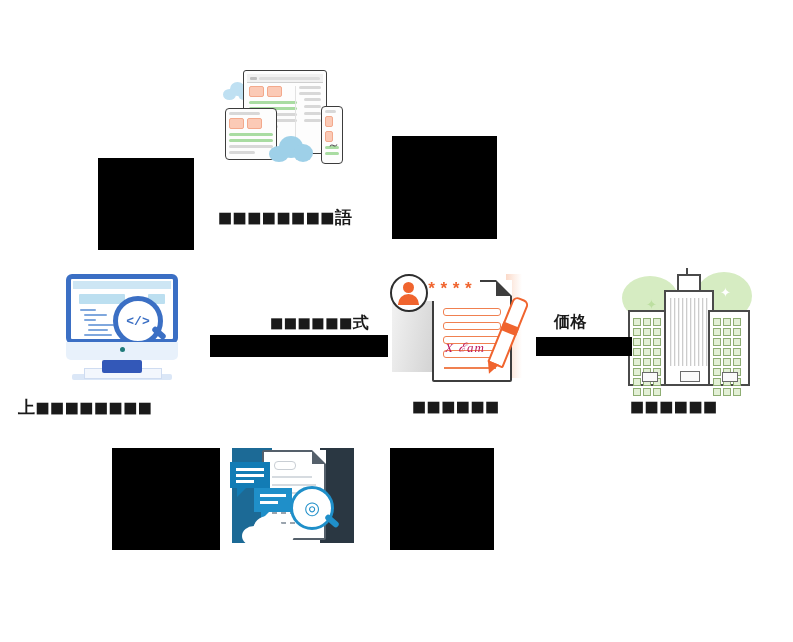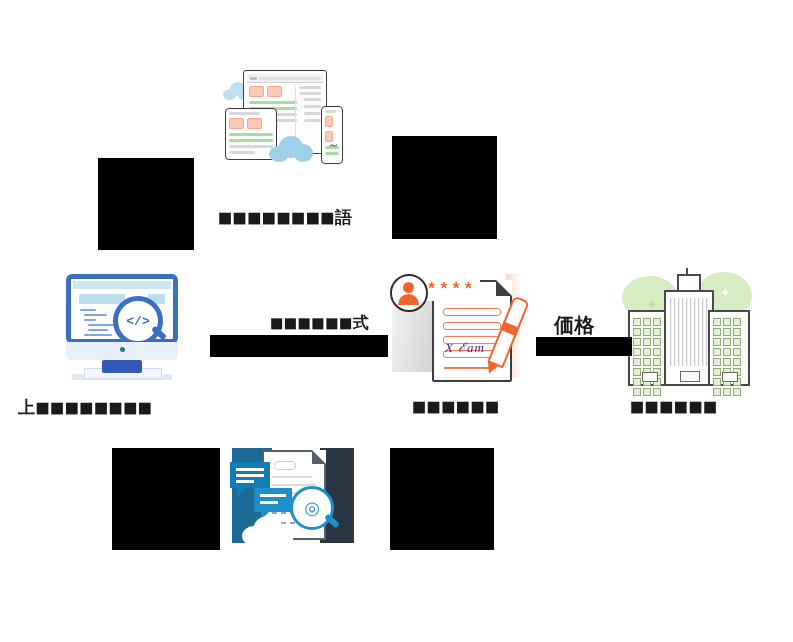--- a/index.html
+++ b/index.html
@@ -149,21 +149,21 @@
     position:absolute; left:44px; top:12px; width:76px; height:98px;
     background:#ffffff; border:2px solid #3d3d3d; border-radius:2px;
   }
   .doc-page:after{
     content:""; position:absolute; right:-2px; top:-2px;
     border-width:0 16px 16px 0; border-style:solid; border-color:#ffffff #ffffff #3d3d3d #3d3d3d;
   }
   .doc-line {
     position:absolute; left:9px; height:6px; border:1.5px solid #f08050; border-radius:3px;
   }
-  .doc-sign { position:absolute; left:11px; bottom:24px; font-size:13px; color:#4c1d95;
+  .doc-sign { position:absolute; left:11px; bottom:24px; font-size:13px; color:#be185d;
               font-family:"Liberation Serif", serif; font-style:italic; letter-spacing:1px;}
   .doc-signline { position:absolute; left:10px; bottom:11px; width:52px; height:2px; background:#f08050; }
   .doc-avatar {
     position:absolute; left:2px; top:6px; width:34px; height:34px; border-radius:50%;
     background:#ffffff; border:2px solid #2e2e2e;
   }
   .doc-avatar .head { position:absolute; left:11px; top:6px; width:11px; height:11px; border-radius:50%; background:#f0642e;}
   .doc-avatar .body { position:absolute; left:6px; top:18px; width:21px; height:11px; border-radius:11px 11px 0 0; background:#f0642e;}
   .doc-pass {
     position:absolute; left:34px; top:10px; width:58px; height:23px; background:#ffffff;
@@ -493,16 +493,16 @@
     </div>
   </div>
 
   <div class="redact" style="left:112px; top:448px; width:108px; height:102px;"></div>
   <div class="redact" style="left:390px; top:448px; width:104px; height:102px;"></div>
 
 
   <div class="node-label" style="left:270px; top:313px; font-size:16px;">◼◼◼◼◼◼式</div>
   <div class="connector" style="left:210px; top:335px; width:178px; height:22px;"></div>
 
-  <div class="node-label" style="left:554px; top:312px; font-size:20px;">価格</div>
+  <div class="node-label" style="left:554px; top:312px; font-size:16px;">価格</div>
   <div class="connector" style="left:536px; top:337px; width:96px; height:19px;"></div>
 
 </div>
 
 </body></html>

